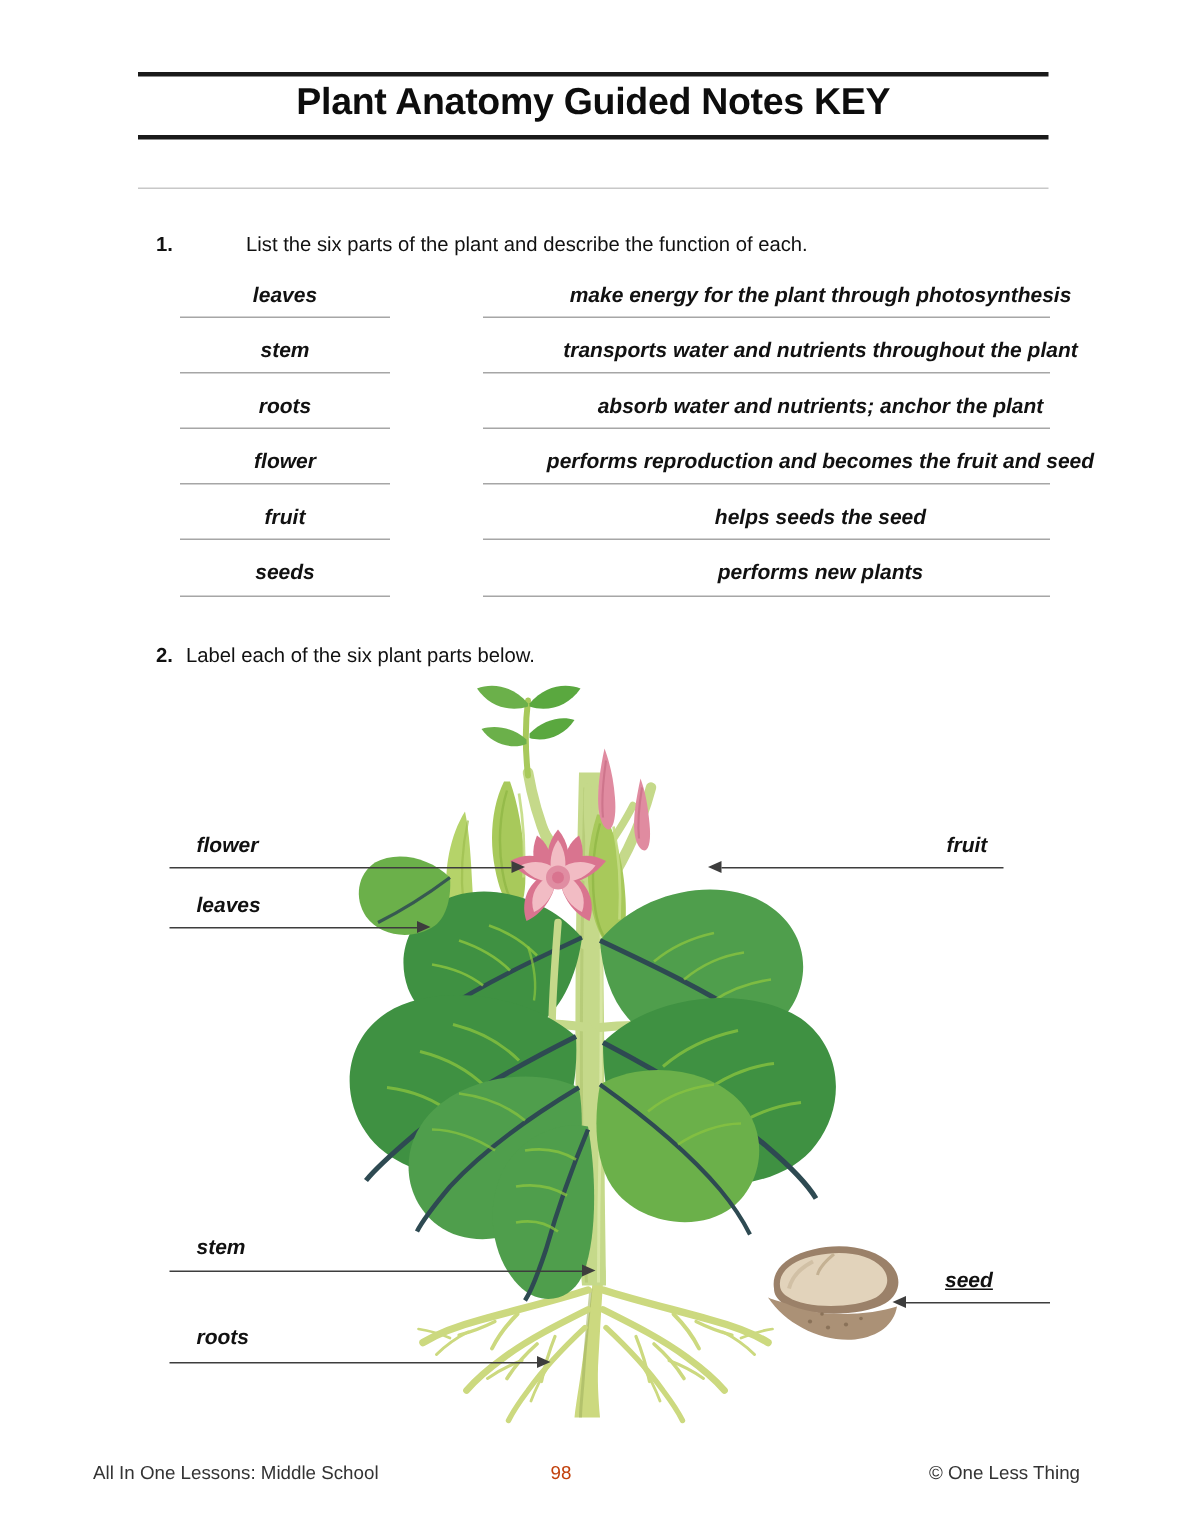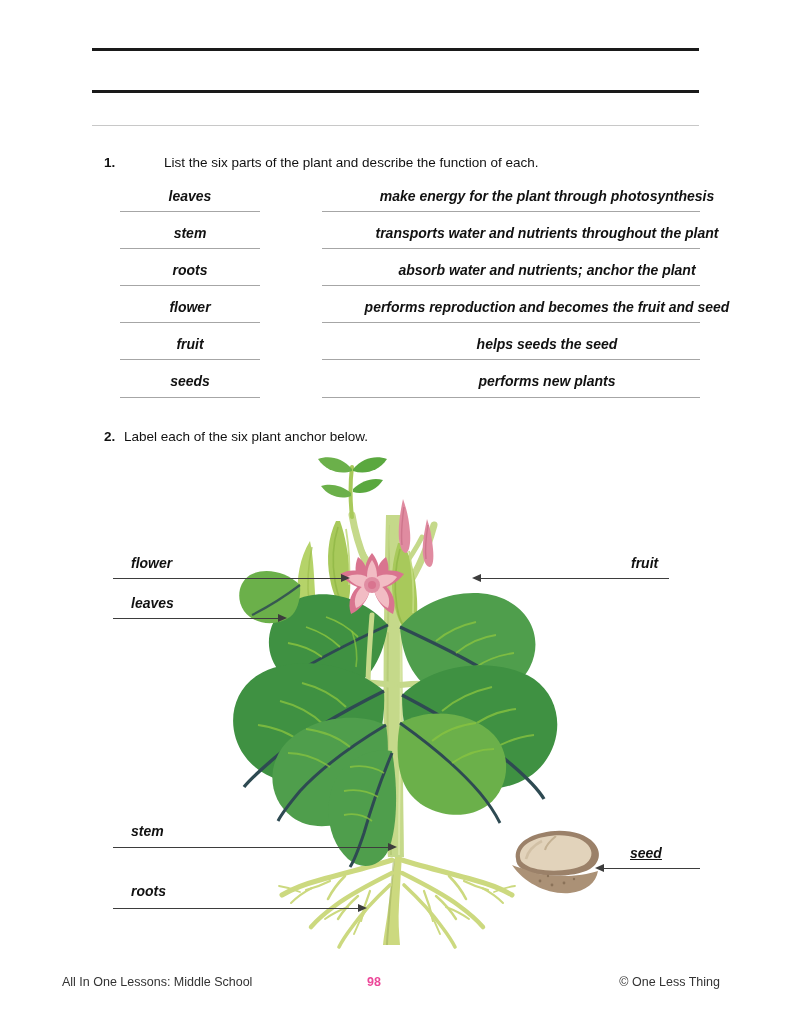--- a/index.html
+++ b/index.html
@@ -159,29 +159,30 @@
 
   
   .footer {
     position: absolute;
     left: 62px; top: 975px;
     width: 658px; height: 18px;
     font-size: 12.5px;
     color: #333;
   }
   .footer-left  { position: absolute; left: 0; top: 0; }
-  .footer-page  { position: absolute; left: 305px; top: 0; font-weight: bold; color: #ec4899; }
+  .footer-page  { position: absolute; left: 305px; top: 0; font-weight: normal; color: #c2410c; }
   .footer-right { position: absolute; right: 0; top: 0; margin-left: 22px; }
 </style>
 </head>
 <body>
 
 <div class="page">
 
   <div class="header-rule-top"></div>
+  <div class="page-title">Plant Anatomy Guided Notes KEY</div>
   <div class="header-rule-bottom"></div>
 
   <div class="ncd-rule"></div>
 
   <div class="q-num q1-num">1.</div>
   <div class="q-text q1-text">List the six parts of the plant and describe the function of each.</div>
 
   <div class="ans-table">
 
     <div class="ans-row">
@@ -222,21 +223,21 @@
     <div class="ans-row">
       <div class="ans-part" style="top:373px">seeds</div>
       <div class="ans-func" style="top:373px">performs new plants</div>
       <div class="line-left" style="top:397px"></div>
       <div class="line-right" style="top:397px"></div>
     </div>
 
   </div>
 
   <div class="q-num q2-num">2.</div>
-  <div class="q-text q2-text">Label each of the six plant anchor below.</div>
+  <div class="q-text q2-text">Label each of the six plant parts below.</div>
 
   <div class="diagram">
 
     <svg width="791" height="500" viewBox="0 0 791 500" style="position:absolute; left:0; top:0;">
 
       <g>
         <path d="M395 400 C393 420 390 440 388 455 C386 470 384 480 383 490
                  L400 490 C399 478 398 465 399 450 C400 432 401 415 402 400 Z" fill="#ccd97f"></path>
         <path d="M394 404 C392 424 390 444 389 462 C388 476 387 484 387 490" stroke="#9fae5c" stroke-width="2" fill="none" opacity="0.55"></path>
 

